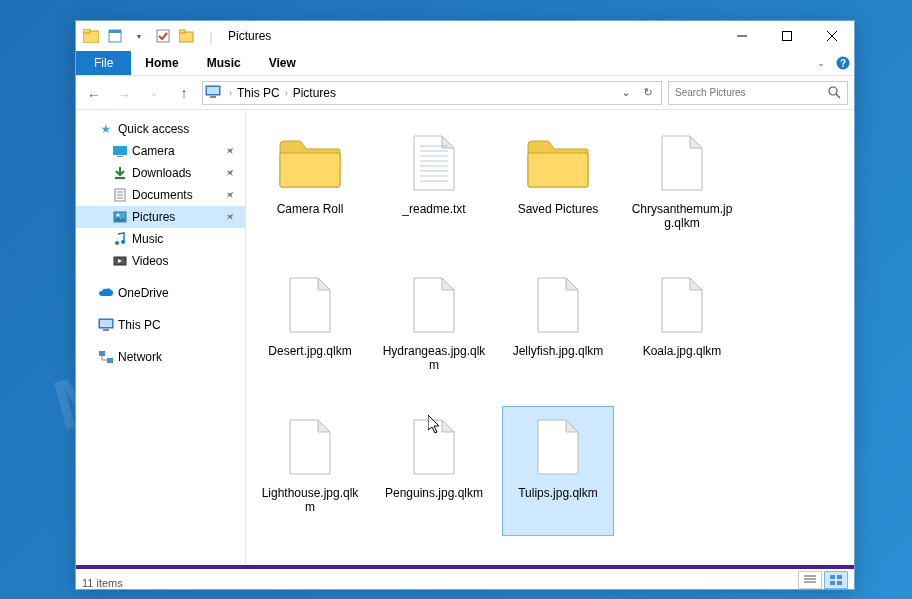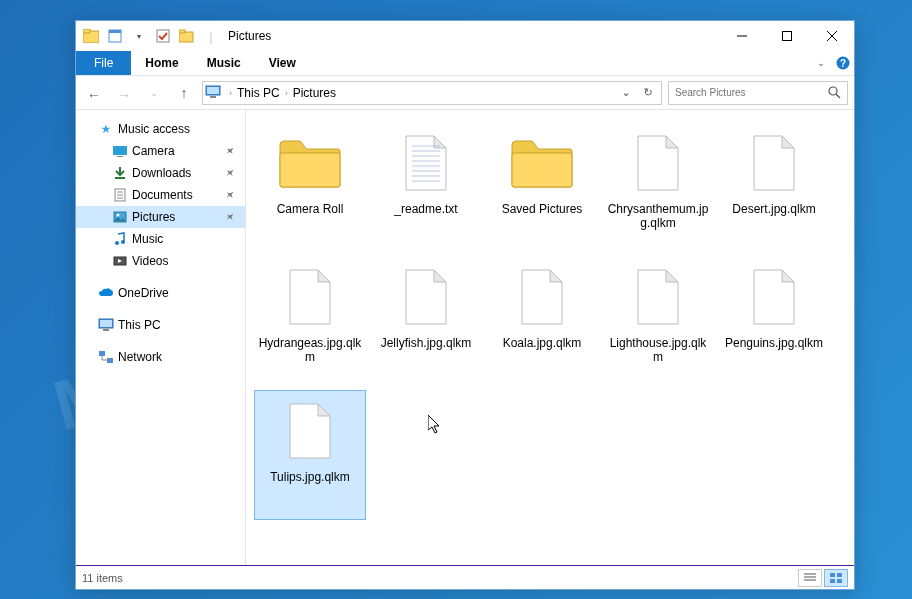--- a/index.html
+++ b/index.html
@@ -31,28 +31,28 @@
 .search input { border: none; outline: none; flex: 1; font-size: 10px; color: #0f172a; background: transparent; }
 .search .sicon { color: #555; font-size: 13px; }
 .body { flex: 1; display: flex; overflow: hidden; }
 .sidebar { width: 170px; border-right: 1px solid #e5e5e5; padding-top: 8px; font-size: 12px; overflow-y: auto; }
 .side-group { margin-bottom: 10px; }
 .side-item { height: 22px; display: flex; align-items: center; padding-left: 22px; position: relative; }
 .side-item.sub { padding-left: 36px; }
 .side-item.selected { background: #cde8ff; }
 .side-item .sicon { width: 16px; margin-right: 4px; display: inline-flex; align-items: center; justify-content: center; }
 .side-item .pin { position: absolute; right: 10px; color: #888; font-size: 11px; transform: rotate(45deg); }
-.content { flex: 1; padding: 12px 8px; display: flex; flex-wrap: wrap; align-content: flex-start; gap: 4px; overflow-y: auto; }
+.content { flex: 1; padding: 12px 8px; display: flex; flex-wrap: wrap; align-content: flex-start; gap: 12px; overflow-y: auto; }
 .item { width: 112px; height: 130px; display: flex; flex-direction: column; align-items: center; justify-content: flex-start; padding: 6px 4px; text-align: center; }
 .item.selected { background: #cde8ff; border: 1px solid #7bb7e8; padding: 5px 3px; }
 .item .thumb { width: 70px; height: 70px; margin-bottom: 4px; display: flex; align-items: center; justify-content: center; }
 .item .label { font-size: 12px; line-height: 14px; word-break: break-word; max-height: 42px; overflow: hidden; }
 .folder-svg { width: 64px; height: 52px; }
 .file-svg { width: 44px; height: 58px; }
-.statusbar { height: 24px; border-top: 1px solid #4c1d95; display: flex; align-items: center; padding: 0 6px; font-size: 11px; color: #555; }
+.statusbar { height: 24px; border-top: 4px solid #4c1d95; display: flex; align-items: flex-end; padding: 0 6px; font-size: 11px; color: #555; }
 .status-spacer { flex: 1; }
 .view-btn { width: 24px; height: 18px; border: 1px solid #ccc; margin-left: 2px; display: flex; align-items: center; justify-content: center; font-size: 10px; }
 .view-btn.active { background: #cde8ff; border-color: #7bb7e8; }
 .cursor { position: absolute; left: 428px; top: 415px; font-size: 16px; color: #000; pointer-events: none; z-index: 3; }
 
 svg { display: block; }
 </style>
 </head>
 <body>
 
@@ -154,21 +154,21 @@
           </svg>
       </span>
     </div>
   </div>
 
   <div class="body">
     <div class="sidebar">
       <div class="side-group">
         <div class="side-item">
           <span class="sicon" style="color:#3ea6e0;">★</span>
-          <span>Music access</span>
+          <span>Quick access</span>
         </div>
         <div id="quick-items">
             <div class="side-item sub">
               <span class="sicon">
                 <svg width="16" height="12">
                   <rect x="1" y="1" width="14" height="9" fill="#2aa0da"></rect>
                   <rect x="5" y="11" width="6" height="1" fill="#888"></rect>
                 </svg>
               </span>
               <span>Camera</span>

